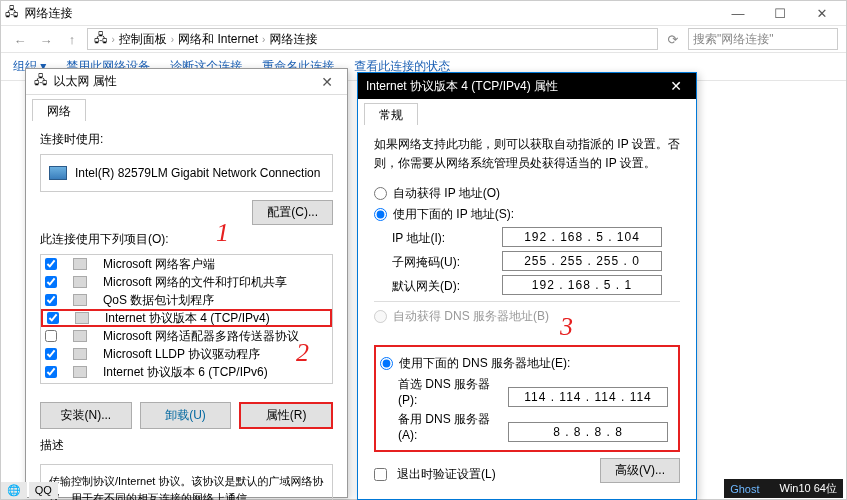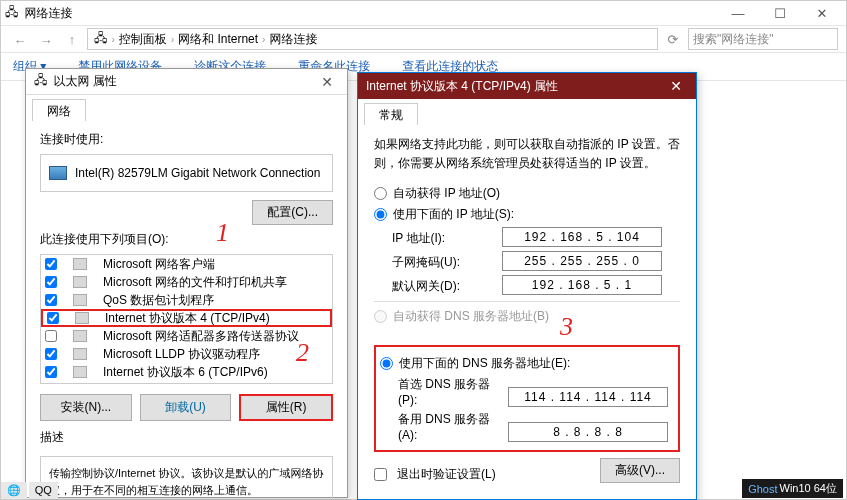--- a/index.html
+++ b/index.html
@@ -9,70 +9,70 @@
 .explorer { position: absolute; left: 0; top: 0; width: 847px; height: 500px; border: 1px solid #ccc; background: #fff; }
 .titlebar { height: 24px; display: flex; align-items: center; justify-content: space-between; padding: 0 4px; }
 .titlebar-left { display: flex; align-items: center; gap: 6px; }
 .titlebar-ctrls { display: flex; gap: 2px; }
 .titlebar-ctrls span { width: 40px; height: 22px; display: flex; align-items: center; justify-content: center; color: #555; font-size: 13px; }
 .addressbar { height: 28px; display: flex; align-items: center; padding: 0 8px; gap: 4px; border-top: 1px solid #e5e5e5; border-bottom: 1px solid #e5e5e5; }
 .nav-arrow { width: 22px; height: 22px; display: flex; align-items: center; justify-content: center; color: #888; font-size: 13px; }
 .breadcrumb { flex: 1; height: 22px; border: 1px solid #ccc; display: flex; align-items: center; padding: 0 6px; gap: 4px; }
 .bc-sep { color: #999; font-size: 10px; }
 .searchbox { width: 150px; height: 22px; border: 1px solid #ccc; display: flex; align-items: center; padding: 0 4px; color: #888; gap: 4px; }
-.toolbar { height: 28px; display: flex; align-items: center; padding: 0 8px; gap: 24px; color: #1a5fb4; border-bottom: 1px solid #e5e5e5; }
+.toolbar { height: 28px; display: flex; align-items: center; padding: 0 8px; gap: 12px; color: #1a5fb4; border-bottom: 1px solid #e5e5e5; }
 .toolbar span { padding: 2px 4px; }
 
 
 .dialog1 { position: absolute; left: 25px; top: 68px; width: 323px; height: 430px; background: #fff; border: 1px solid #999; box-shadow: 2px 2px 8px rgba(0,0,0,0.2); }
 .dialog1 .dlg-title { height: 26px; background: #fff; display: flex; align-items: center; padding: 0 8px; justify-content: space-between; border-bottom: 1px solid #ddd; }
 .dlg-close { width: 24px; text-align: center; color: #555; font-size: 14px; }
 .tabbar { height: 26px; display: flex; padding: 4px 12px 0 6px; }
 .tab { padding: 3px 14px; border: 1px solid #ccc; border-bottom: none; background: #fff; font-size: 12px; }
 .dlg-body { padding: 10px 14px; }
 .group-label { margin-bottom: 6px; }
 .adapter-box { border: 1px solid #ccc; height: 38px; display: flex; align-items: center; padding: 0 8px; gap: 8px; margin-bottom: 8px; }
 .net-icon { width: 18px; height: 14px; background: linear-gradient(#6bb0e0,#3a7ebc); border: 1px solid #2a5a8a; }
 .config-row { display: flex; justify-content: flex-end; margin-bottom: 6px; }
 .btn { padding: 3px 14px; border: 1px solid #adadad; background: #e1e1e1; font-size: 12px; }
 .items-box { border: 1px solid #ccc; height: 130px; overflow: hidden; }
 .item-row { display: flex; align-items: center; height: 18px; padding: 0 4px; gap: 16px; white-space: nowrap; }
 .item-row input[type=checkbox] { width: 12px; height: 12px; }
 .proto-icon { width: 14px; height: 12px; background: #d8d8d8; border: 1px solid #aaa; }
 .item-row.selected { border: 2px solid #e62020; }
-.btn-row { display: flex; gap: 8px; margin-top: 10px; }
+.btn-row { display: flex; gap: 8px; margin-top: 18px; }
 .btn-row .btn { flex: 1; }
 .btn.disabled { color: #0369a1; }
 .btn.highlighted { border: 2px solid #e62020; }
 .desc-box { border: 1px solid #ccc; margin-top: 10px; padding: 8px; height: 56px; font-size: 11px; line-height: 1.5; }
 .dlg-footer { display: flex; justify-content: flex-end; gap: 8px; padding: 8px 14px; }
 
 
 .dialog2 { position: absolute; left: 357px; top: 72px; width: 340px; height: 428px; background: #fff; border: 1px solid #0078d7; box-shadow: 2px 2px 8px rgba(0,0,0,0.2); }
-.dialog2 .dlg-title { height: 26px; background: #7f1d1d; color: #fff; display: flex; align-items: center; padding: 0 8px; justify-content: space-between; }
+.dialog2 .dlg-title { height: 26px; background: #000000; color: #fff; display: flex; align-items: center; padding: 0 8px; justify-content: space-between; }
 .dialog2 .dlg-close { color: #fff; }
 .dialog2 .dlg-body { padding: 10px 16px; font-size: 12px; }
 .intro { line-height: 1.6; margin-bottom: 12px; }
 .radio-row { display: flex; align-items: center; gap: 6px; margin: 4px 0; }
 .radio-row input { width: 13px; height: 13px; }
 .field-row { display: flex; align-items: flex-end; margin: 4px 0 4px 18px; }
 .field-label { width: 110px; }
 .ip-input { width: 160px; height: 20px; border: 1px solid #888; display: flex; align-items: center; justify-content: center; letter-spacing: 1px; }
 .group-box { border: 2px solid transparent; padding: 4px; margin-top: 20px; }
 .group-box.red { border-color: #e62020; }
 .sep-line { border-top: 1px solid #ddd; margin: 6px 0; }
 .chk-row { display: flex; align-items: center; gap: 10px; margin-top: 8px; }
 
 
 .anno { position: absolute; color: #e62020; font-size: 26px; font-weight: 400; font-style: italic; font-family: "Comic Sans MS", cursive; pointer-events: none; }
 
 
 .taskbar-bits { position: absolute; left: 1px; bottom: 1px; display: flex; gap: 2px; }
 .taskbar-bits span { padding: 2px 6px; background: #e8e8e8; font-size: 11px; }
-.tray { position: absolute; right: 4px; bottom: 2px; color: #fff; font-size: 11px; background: #1a1a1a; padding: 2px 6px; display: flex; align-items: center; gap: 2px; }
+.tray { position: absolute; right: 4px; bottom: 2px; color: #fff; font-size: 11px; background: #1a1a1a; padding: 2px 6px; display: flex; align-items: center; gap: 20px; }
 .tray .ghost { color: #6fb8ff; }
 </style>
 </head>
 <body>
 
 <div class="explorer">
   <div class="titlebar">
     <div class="titlebar-left">
       <span>🖧</span>
       <span>网络连接</span>

